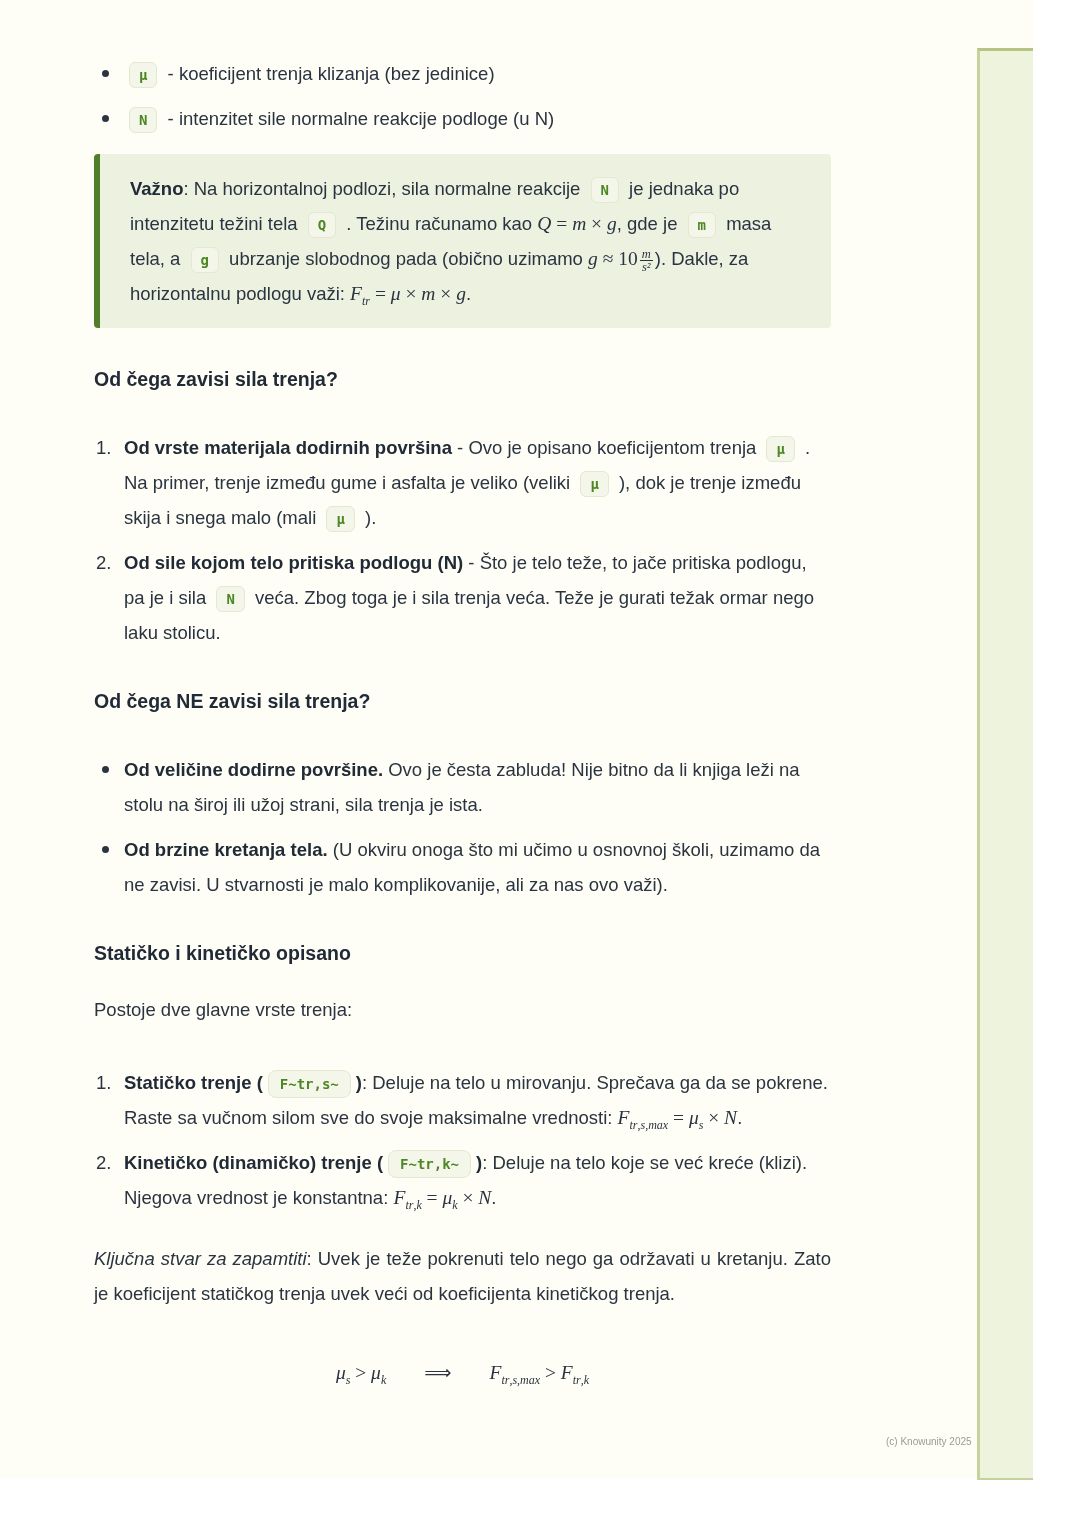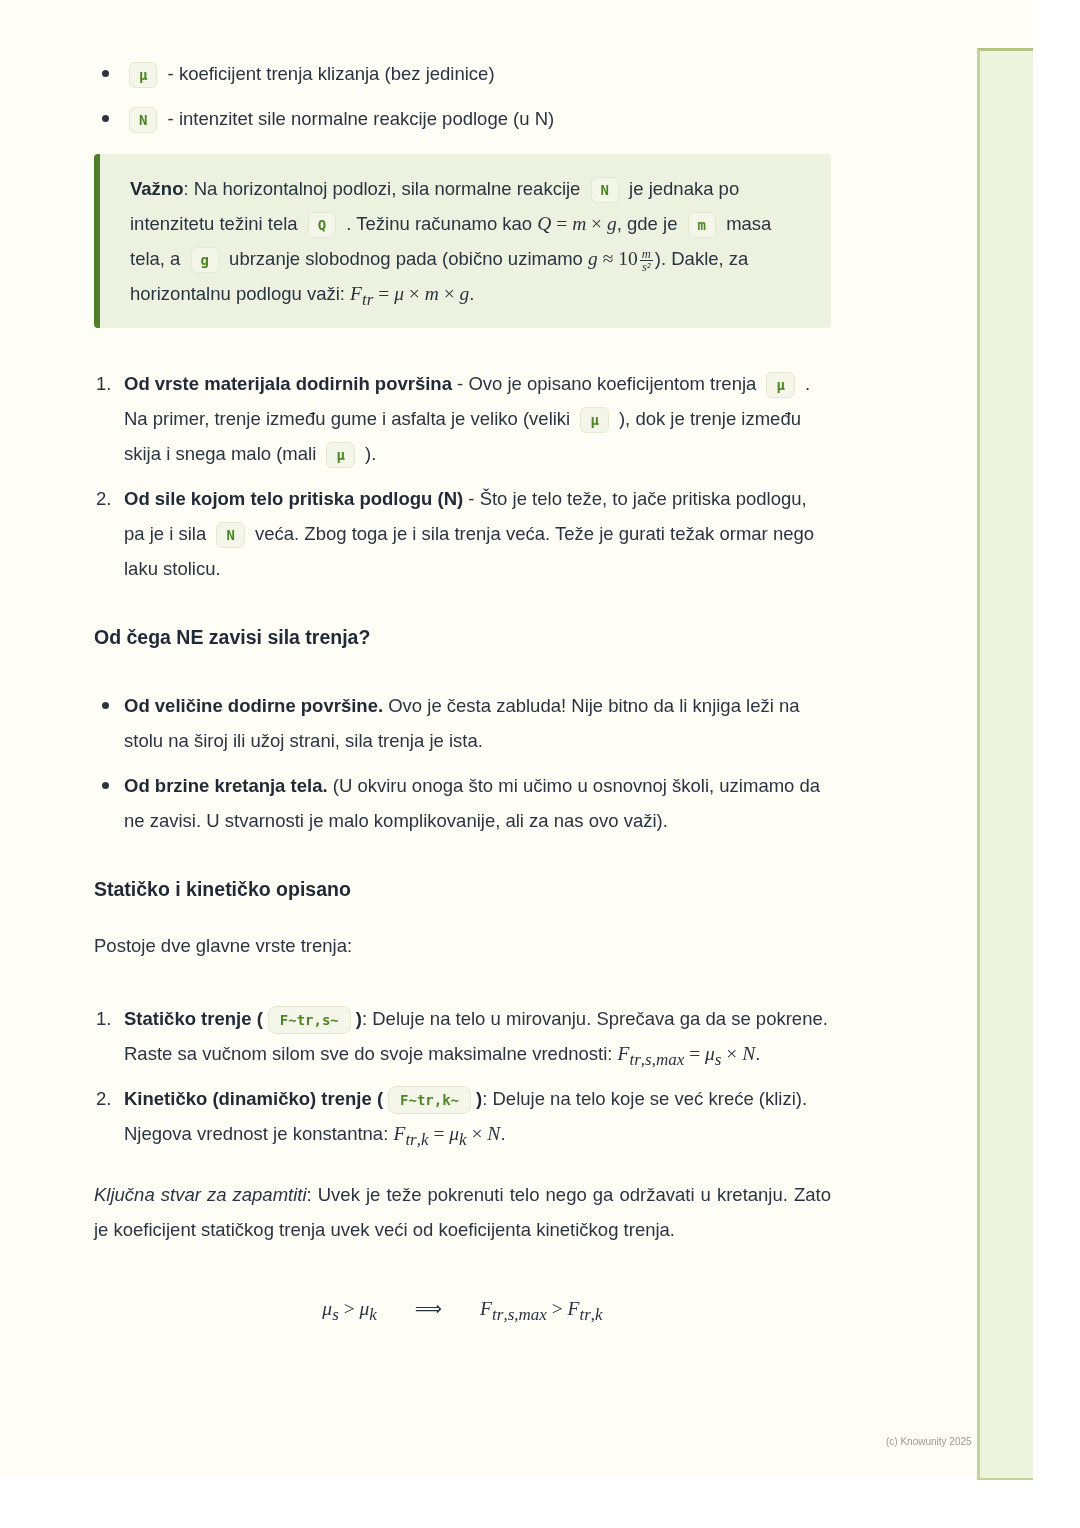--- a/index.html
+++ b/index.html
@@ -70,21 +70,21 @@
     background:var(--badge-bg);border:1px solid var(--badge-border);border-radius:6px;
     padding:2px 9px;margin:0 5px;line-height:20px;
   }
   .badge.big{padding:3px 11px;border-radius:8px;}
   
   .math{
     font-family:"Liberation Serif","DejaVu Serif","DejaVu Sans",serif;
     font-size:19.5px;white-space:nowrap;
   }
   .math .mi{font-style:italic;}
-  .math sub{font-size:17px;line-height:0;}
+  .math sub{font-size:12px;line-height:0;}
   .frac{
     display:inline-block;vertical-align:-6px;text-align:center;margin:0 2px;
     font-family:"Liberation Serif","DejaVu Serif",serif;
   }
   .frac .num{display:block;font-size:12.5px;line-height:12px;font-style:italic;
     border-bottom:1px solid #2A3441;padding:0 2px;}
   .frac .den{display:block;font-size:12.5px;line-height:13px;font-style:italic;}
   
   .formula{
     margin:44px 0 0 0;text-align:center;
@@ -107,20 +107,21 @@
 <div class="page">
   <div class="edge-band"></div>
   <div class="content" id="doc-content">
       <ul class="blist block">
         <li><code class="badge">μ</code><span class="seg"> - koeficijent trenja klizanja (bez jedinice)</span></li>
         <li><code class="badge">N</code><span class="seg"> - intenzitet sile normalne reakcije podloge (u N)</span></li>
       </ul>
       <div class="callout block">
         <div class="callout-text"><strong>Važno</strong><span class="seg">: Na horizontalnoj podlozi, sila normalne reakcije </span><code class="badge">N</code><span class="seg"> je jednaka po intenzitetu težini tela </span><code class="badge">Q</code><span class="seg"> . Težinu računamo kao </span><span class="math"><span class="mi">Q</span><span> = </span><span class="mi">m</span><span> × </span><span class="mi">g</span></span><span class="seg">, gde je </span><code class="badge">m</code><span class="seg"> masa tela, a </span><code class="badge">g</code><span class="seg"> ubrzanje slobodnog pada (obično uzimamo </span><span class="math"><span class="mi">g</span><span> ≈ 10</span></span><span class="frac"><span class="num">m</span><span class="den">s²</span></span><span class="seg">). Dakle, za horizontalnu podlogu važi: </span><span class="math"><span class="mi">F</span><sub><span class="mi">tr</span></sub><span> = </span><span class="mi">μ</span><span> × </span><span class="mi">m</span><span> × </span><span class="mi">g</span></span><span class="seg">.</span></div>
       </div>
+      <h3 class="heading">Od čega zavisi sila trenja?</h3>
       <ol class="nlist block">
         <li><strong>Od vrste materijala dodirnih površina</strong><span class="seg"> - Ovo je opisano koeficijentom trenja </span><code class="badge">μ</code><span class="seg"> . Na primer, trenje između gume i asfalta je veliko (veliki </span><code class="badge">μ</code><span class="seg"> ), dok je trenje između skija i snega malo (mali </span><code class="badge">μ</code><span class="seg"> ).</span></li>
         <li><strong>Od sile kojom telo pritiska podlogu (N)</strong><span class="seg"> - Što je telo teže, to jače pritiska podlogu, pa je i sila </span><code class="badge">N</code><span class="seg"> veća. Zbog toga je i sila trenja veća. Teže je gurati težak ormar nego laku stolicu.</span></li>
       </ol>
       <h3 class="heading">Od čega NE zavisi sila trenja?</h3>
       <ul class="blist block">
         <li><strong>Od veličine dodirne površine.</strong><span class="seg"> Ovo je česta zabluda! Nije bitno da li knjiga leži na stolu na široj ili užoj strani, sila trenja je ista.</span></li>
         <li><strong>Od brzine kretanja tela.</strong><span class="seg"> (U okviru onoga što mi učimo u osnovnoj školi, uzimamo da ne zavisi. U stvarnosti je malo komplikovanije, ali za nas ovo važi).</span></li>
       </ul>
       <h3 class="heading">Statičko i kinetičko opisano</h3>

